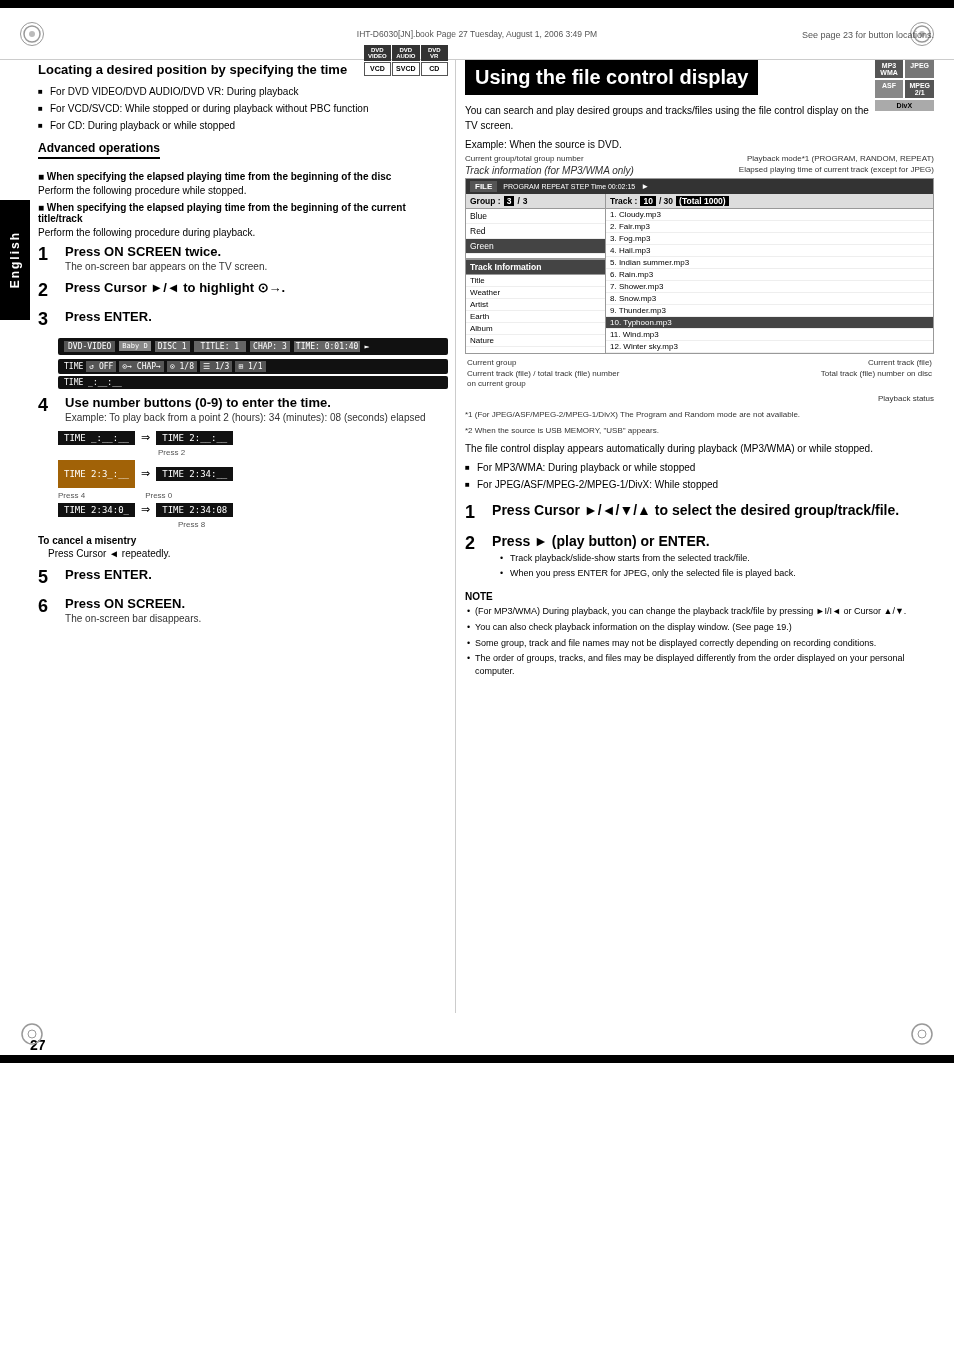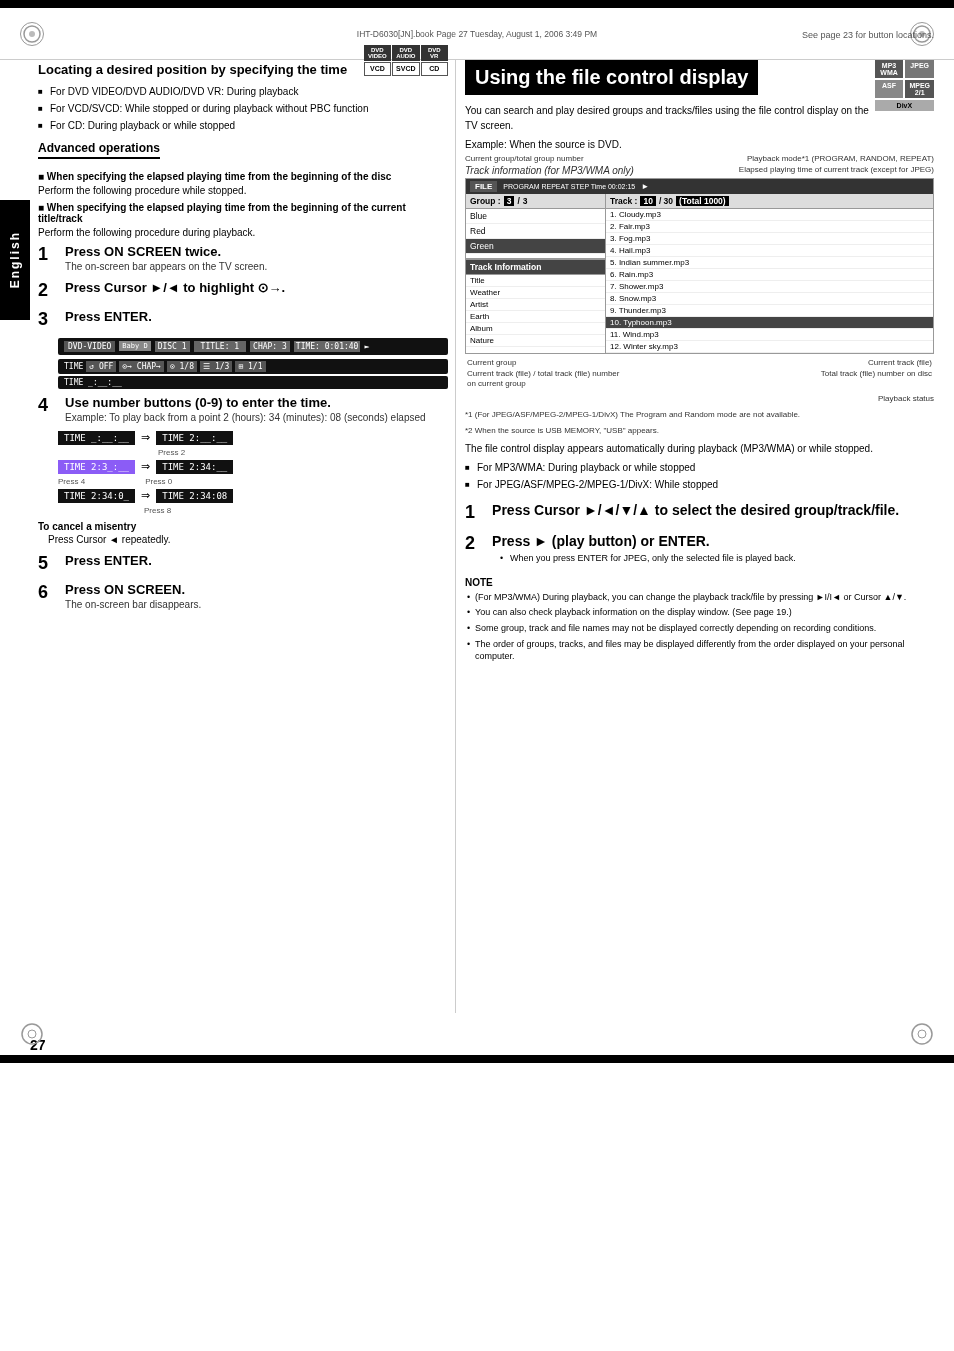--- a/index.html
+++ b/index.html
@@ -343,35 +343,35 @@
       <div style="margin-left:20px;">
 
         <div style="display:flex;align-items:center;gap:6px;margin:3px 0;">
           <div style="background:#111;color:#fff;font-family:monospace;padding:2px 6px;font-size:9px;">TIME _:__:__</div>
           <span>⇒</span>
           <div style="background:#111;color:#fff;font-family:monospace;padding:2px 6px;font-size:9px;">TIME 2:__:__</div>
         </div>
         <div style="font-size:8px;color:#555;margin-left:100px;margin-bottom:3px;">Press 2</div>
 
         <div style="display:flex;align-items:center;gap:6px;margin:3px 0;">
-          <div style="background:#8b5cf6;color:#fff;font-family:monospace;padding:2px 6px;font-size:9px;">TIME 2:3_:__</div>
+          <div style="background:#a16207;color:#fff;font-family:monospace;padding:9px 6px;font-size:9px;">TIME 2:3_:__</div>
           <span>⇒</span>
           <div style="background:#111;color:#fff;font-family:monospace;padding:2px 6px;font-size:9px;">TIME 2:34:__</div>
         </div>
         <div style="font-size:8px;color:#555;display:flex;width:250px;margin-bottom:3px;">
           <span>Press 4</span>
           <span style="margin-left:60px;">Press 0</span>
         </div>
 
         <div style="display:flex;align-items:center;gap:6px;margin:3px 0;">
           <div style="background:#111;color:#fff;font-family:monospace;padding:2px 6px;font-size:9px;">TIME 2:34:0_</div>
           <span>⇒</span>
           <div style="background:#111;color:#fff;font-family:monospace;padding:2px 6px;font-size:9px;">TIME 2:34:08</div>
         </div>
-        <div style="font-size:8px;color:#555;margin-left:86px;margin-bottom:6px;">Press 8</div>
+        <div style="font-size:8px;color:#555;margin-left:120px;margin-bottom:6px;">Press 8</div>
       </div>
 
       <div style="margin-bottom:8px;">
         <div style="font-size:10px;font-weight:bold;margin-bottom:2px;">To cancel a misentry</div>
         <div style="font-size:10px;margin-left:10px;">Press Cursor ◄ repeatedly.</div>
       </div>
 
       <div class="step">
         <span class="step-number">5</span>
         <span class="step-content">
@@ -518,20 +518,21 @@
           <div style="font-size:14px;font-weight:bold;">Press Cursor ►/◄/▼/▲ to select the desired group/track/file.</div>
         </span>
       </div>
 
       
       <div class="big-step">
         <span class="step-number" style="font-size:18px;font-weight:bold;vertical-align:top;margin-right:4px;">2</span>
         <span style="display:inline-block;width:calc(100% - 28px);vertical-align:top;">
           <div style="font-size:14px;font-weight:bold;">Press ► (play button) or ENTER.</div>
           <ul class="sub-bullet-list">
+            <li>Track playback/slide-show starts from the selected track/file.</li>
             <li>When you press ENTER for JPEG, only the selected file is played back.</li>
           </ul>
         </span>
       </div>
 
       
       <div class="note-section">
         <div class="note-title">NOTE</div>
         <ul class="note-list">
           <li>(For MP3/WMA) During playback, you can change the playback track/file by pressing ►I/I◄ or Cursor ▲/▼.</li>

